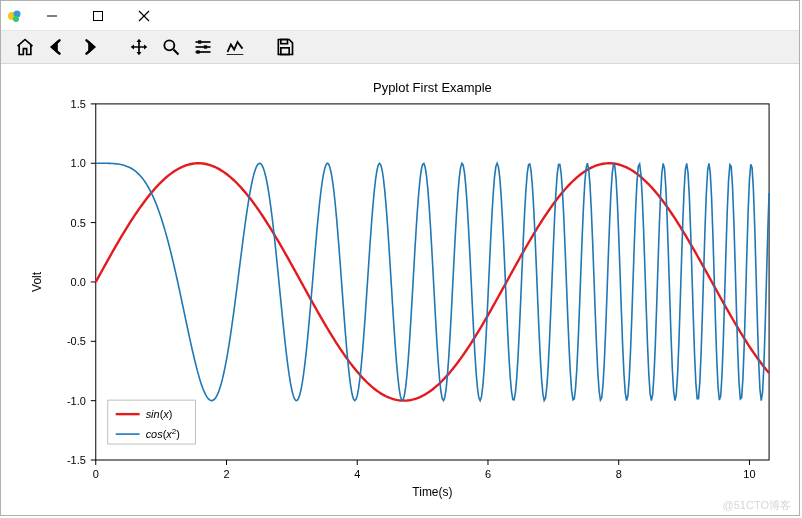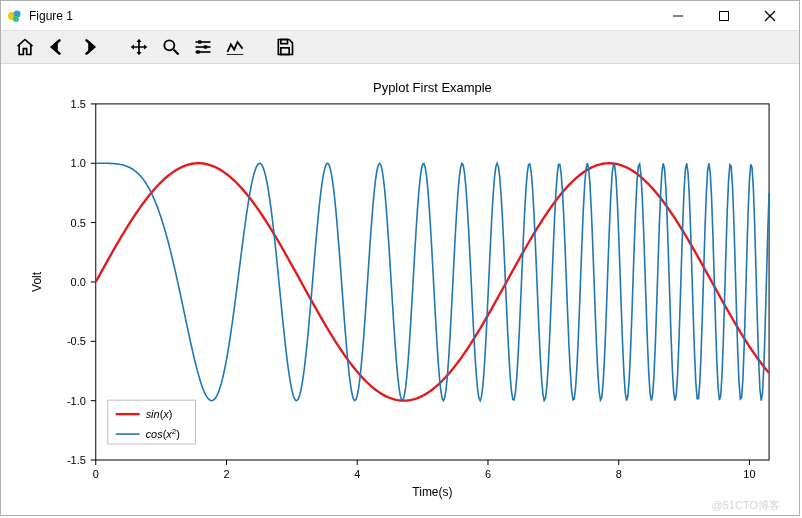--- a/index.html
+++ b/index.html
@@ -10,41 +10,40 @@
     .titlebar .title { font-size: 12px; color: #000; flex: 1; }
     .winctrls { display: flex; gap: 0; }
     .winbtn { width: 46px; height: 30px; display: flex; align-items: center; justify-content: center; color: #000; }
     .winbtn svg { width: 12px; height: 12px; }
     .toolbar { height: 38px; background: #f0f0f0; border-bottom: 1px solid #d8d8d8; display: flex; align-items: center; padding: 0 8px; gap: 0; }
     .tbtn { width: 32px; height: 32px; display: flex; align-items: center; justify-content: center; color: #000; }
     .tbtn svg { width: 20px; height: 20px; }
     .tsep { width: 18px; }
     .chartwrap { flex: 1; position: relative; background: #fff; }
     svg.plot { width: 100%; height: 100%; }
-    .wm { position: absolute; right: 19px; bottom: 2px; font-size: 11px; color: #d6d6d6; }
+    .wm { position: absolute; right: 8px; bottom: 2px; font-size: 11px; color: #d6d6d6; }
     .legend-box { stroke: #bfbfbf; fill: #fff; }
     .legend-text { font-size: 11px; font-style: italic; }
     .tick-text { font-size: 11px; fill: #000; }
     .label-text { font-size: 12px; fill: #000; }
     .title-text { font-size: 13px; fill: #000; }
   </style>
 </head>
 <body>
 
 <div class="window">
 
   <div class="titlebar">
     <span class="appicon">
       <svg viewBox="0 0 16 16">
           <circle cx="5" cy="8" r="4" fill="#f5c518"></circle>
           <circle cx="10" cy="6" r="3.5" fill="#3498db"></circle>
           <circle cx="9" cy="11" r="3" fill="#2ecc71"></circle>
         </svg>
     </span>
-    <span class="title">Figure 1</span>
     <div class="winctrls">
       <div class="winbtn">
           <svg viewBox="0 0 12 12">
             <line x1="1" y1="6" x2="11" y2="6" stroke="#000" stroke-width="1"></line>
           </svg>
         </div>
       <div class="winbtn">
           <svg viewBox="0 0 12 12">
             <rect x="1.5" y="1.5" width="9" height="9" fill="none" stroke="#000" stroke-width="1"></rect>
           </svg>

